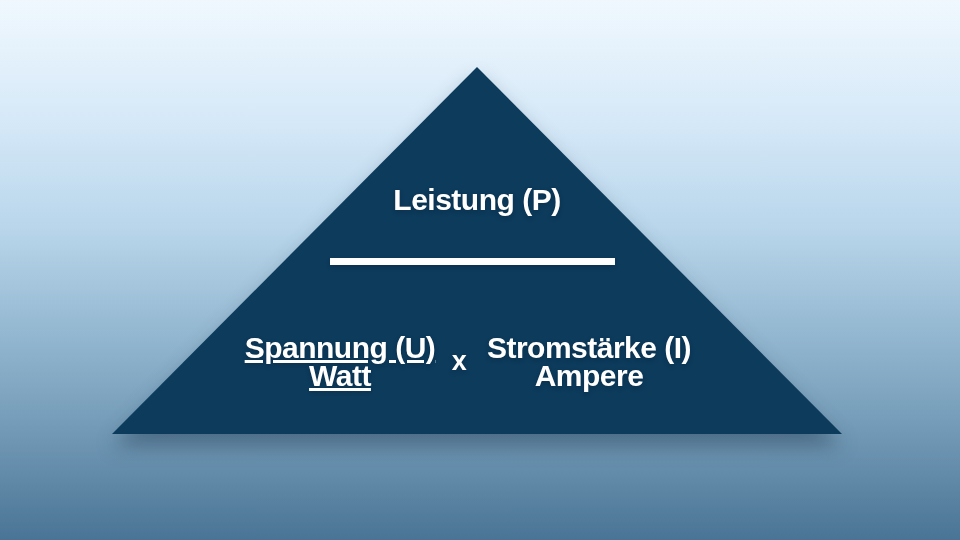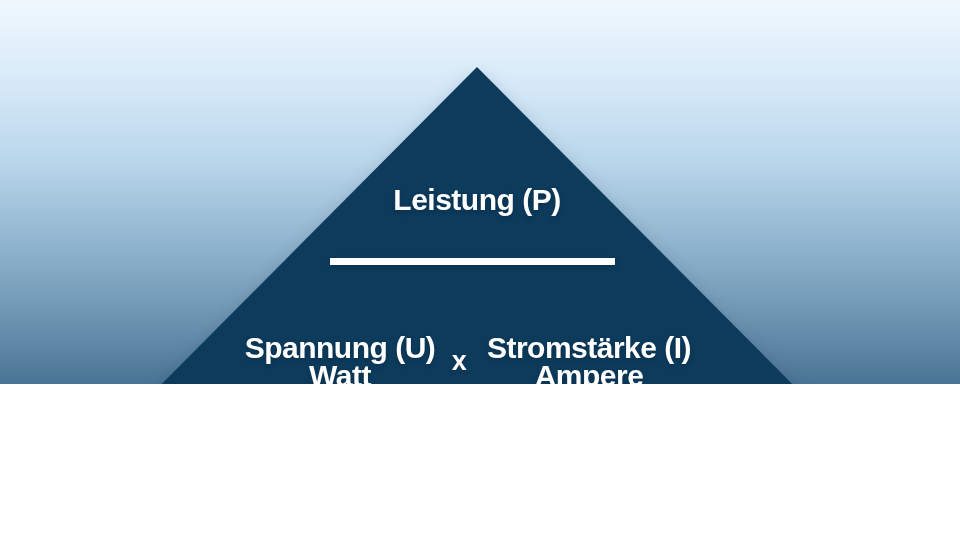--- a/index.html
+++ b/index.html
@@ -3,21 +3,21 @@
 <meta charset="utf-8">
 <style>
   * { margin: 0; padding: 0; box-sizing: border-box; }
   html, body { width: 960px; height: 540px; overflow: hidden; }
   body {
     font-family: "Liberation Sans", "DejaVu Sans", sans-serif;
   }
   .stage {
     position: relative;
     width: 960px;
-    height: 384px;
+    height: 540px;
     background: linear-gradient(180deg,
       #f0f8fe 0%,
       #d6e9f8 22%,
       #b9d6eb 42%,
       #93b7d0 62%,
       #6e96b3 82%,
       #4a7495 100%);
     overflow: hidden;
   }
   .triangle-wrap {
@@ -56,20 +56,21 @@
     top: 258px;
     width: 285px;
     height: 7px;
     background: #ffffff;
     box-shadow: 0 2px 4px rgba(8, 28, 48, 0.3);
   }
   .label-left {
     left: 340px;
     top: 334px;
     transform: translateX(-50%);
+    text-decoration: underline;
   }
   .operator-x {
     left: 459px;
     top: 348px;
     transform: translateX(-50%);
     font-size: 27px;
     line-height: 27px;
   }
   .label-right {
     left: 589px;

